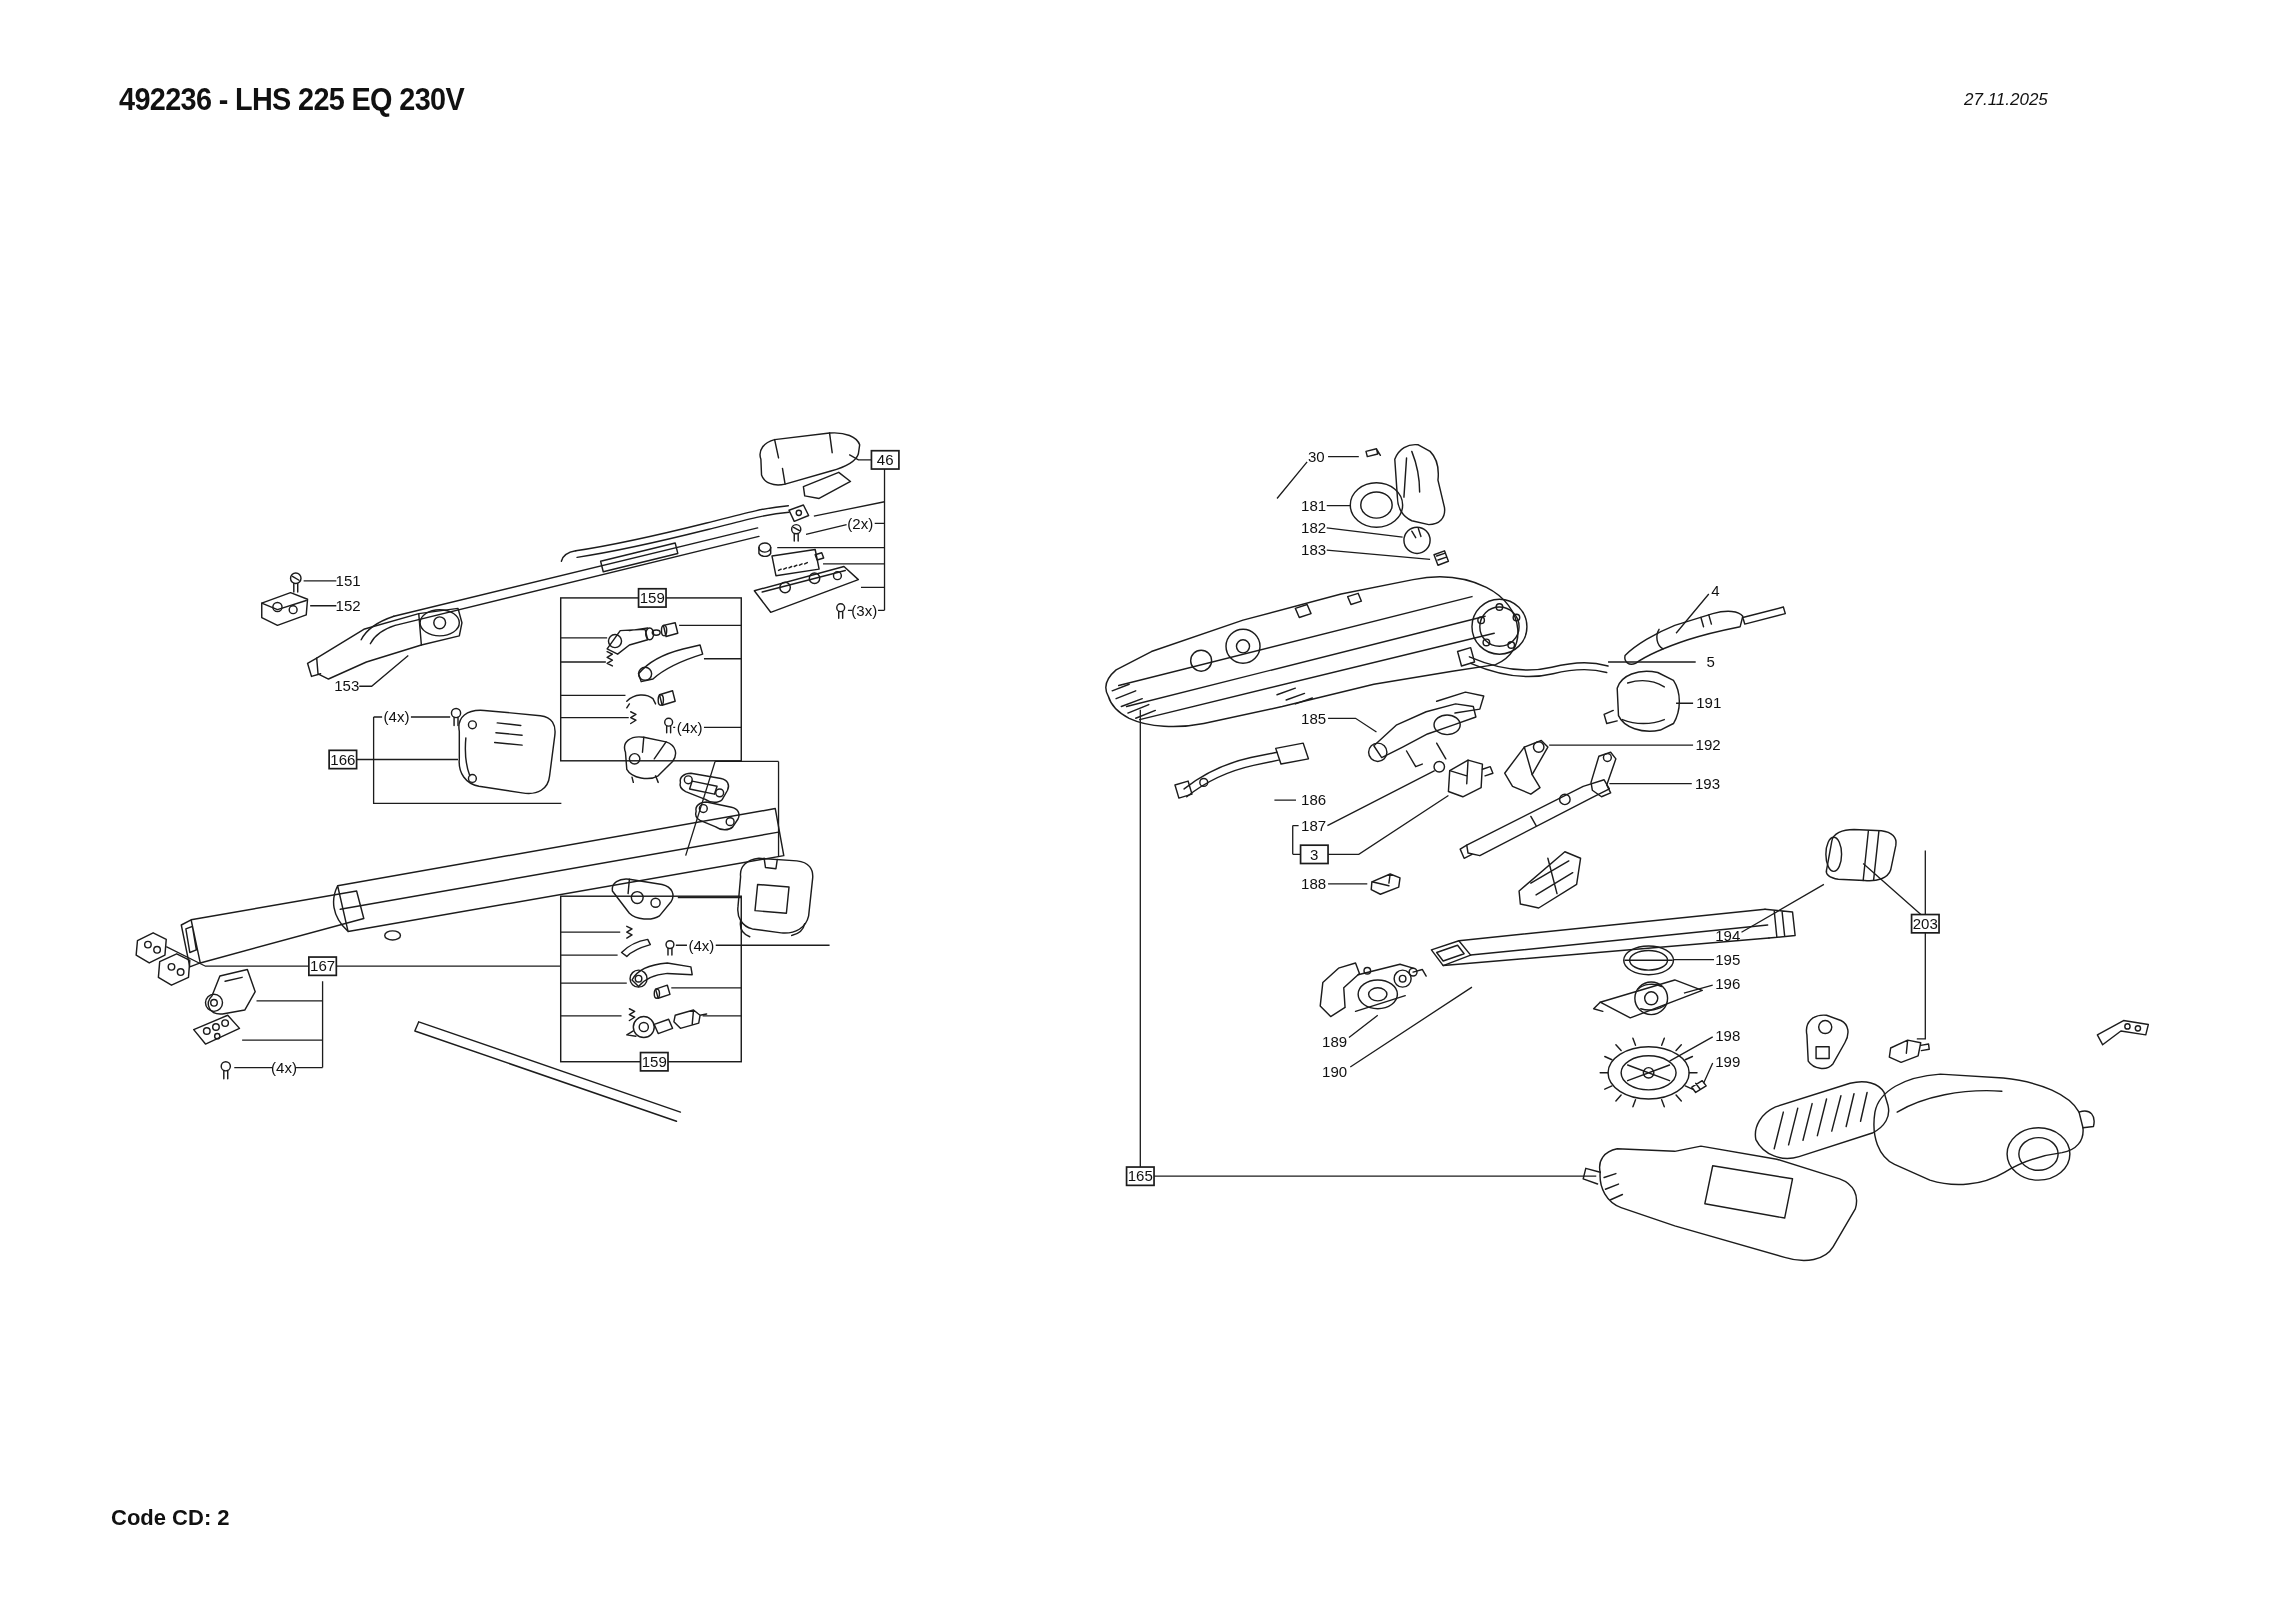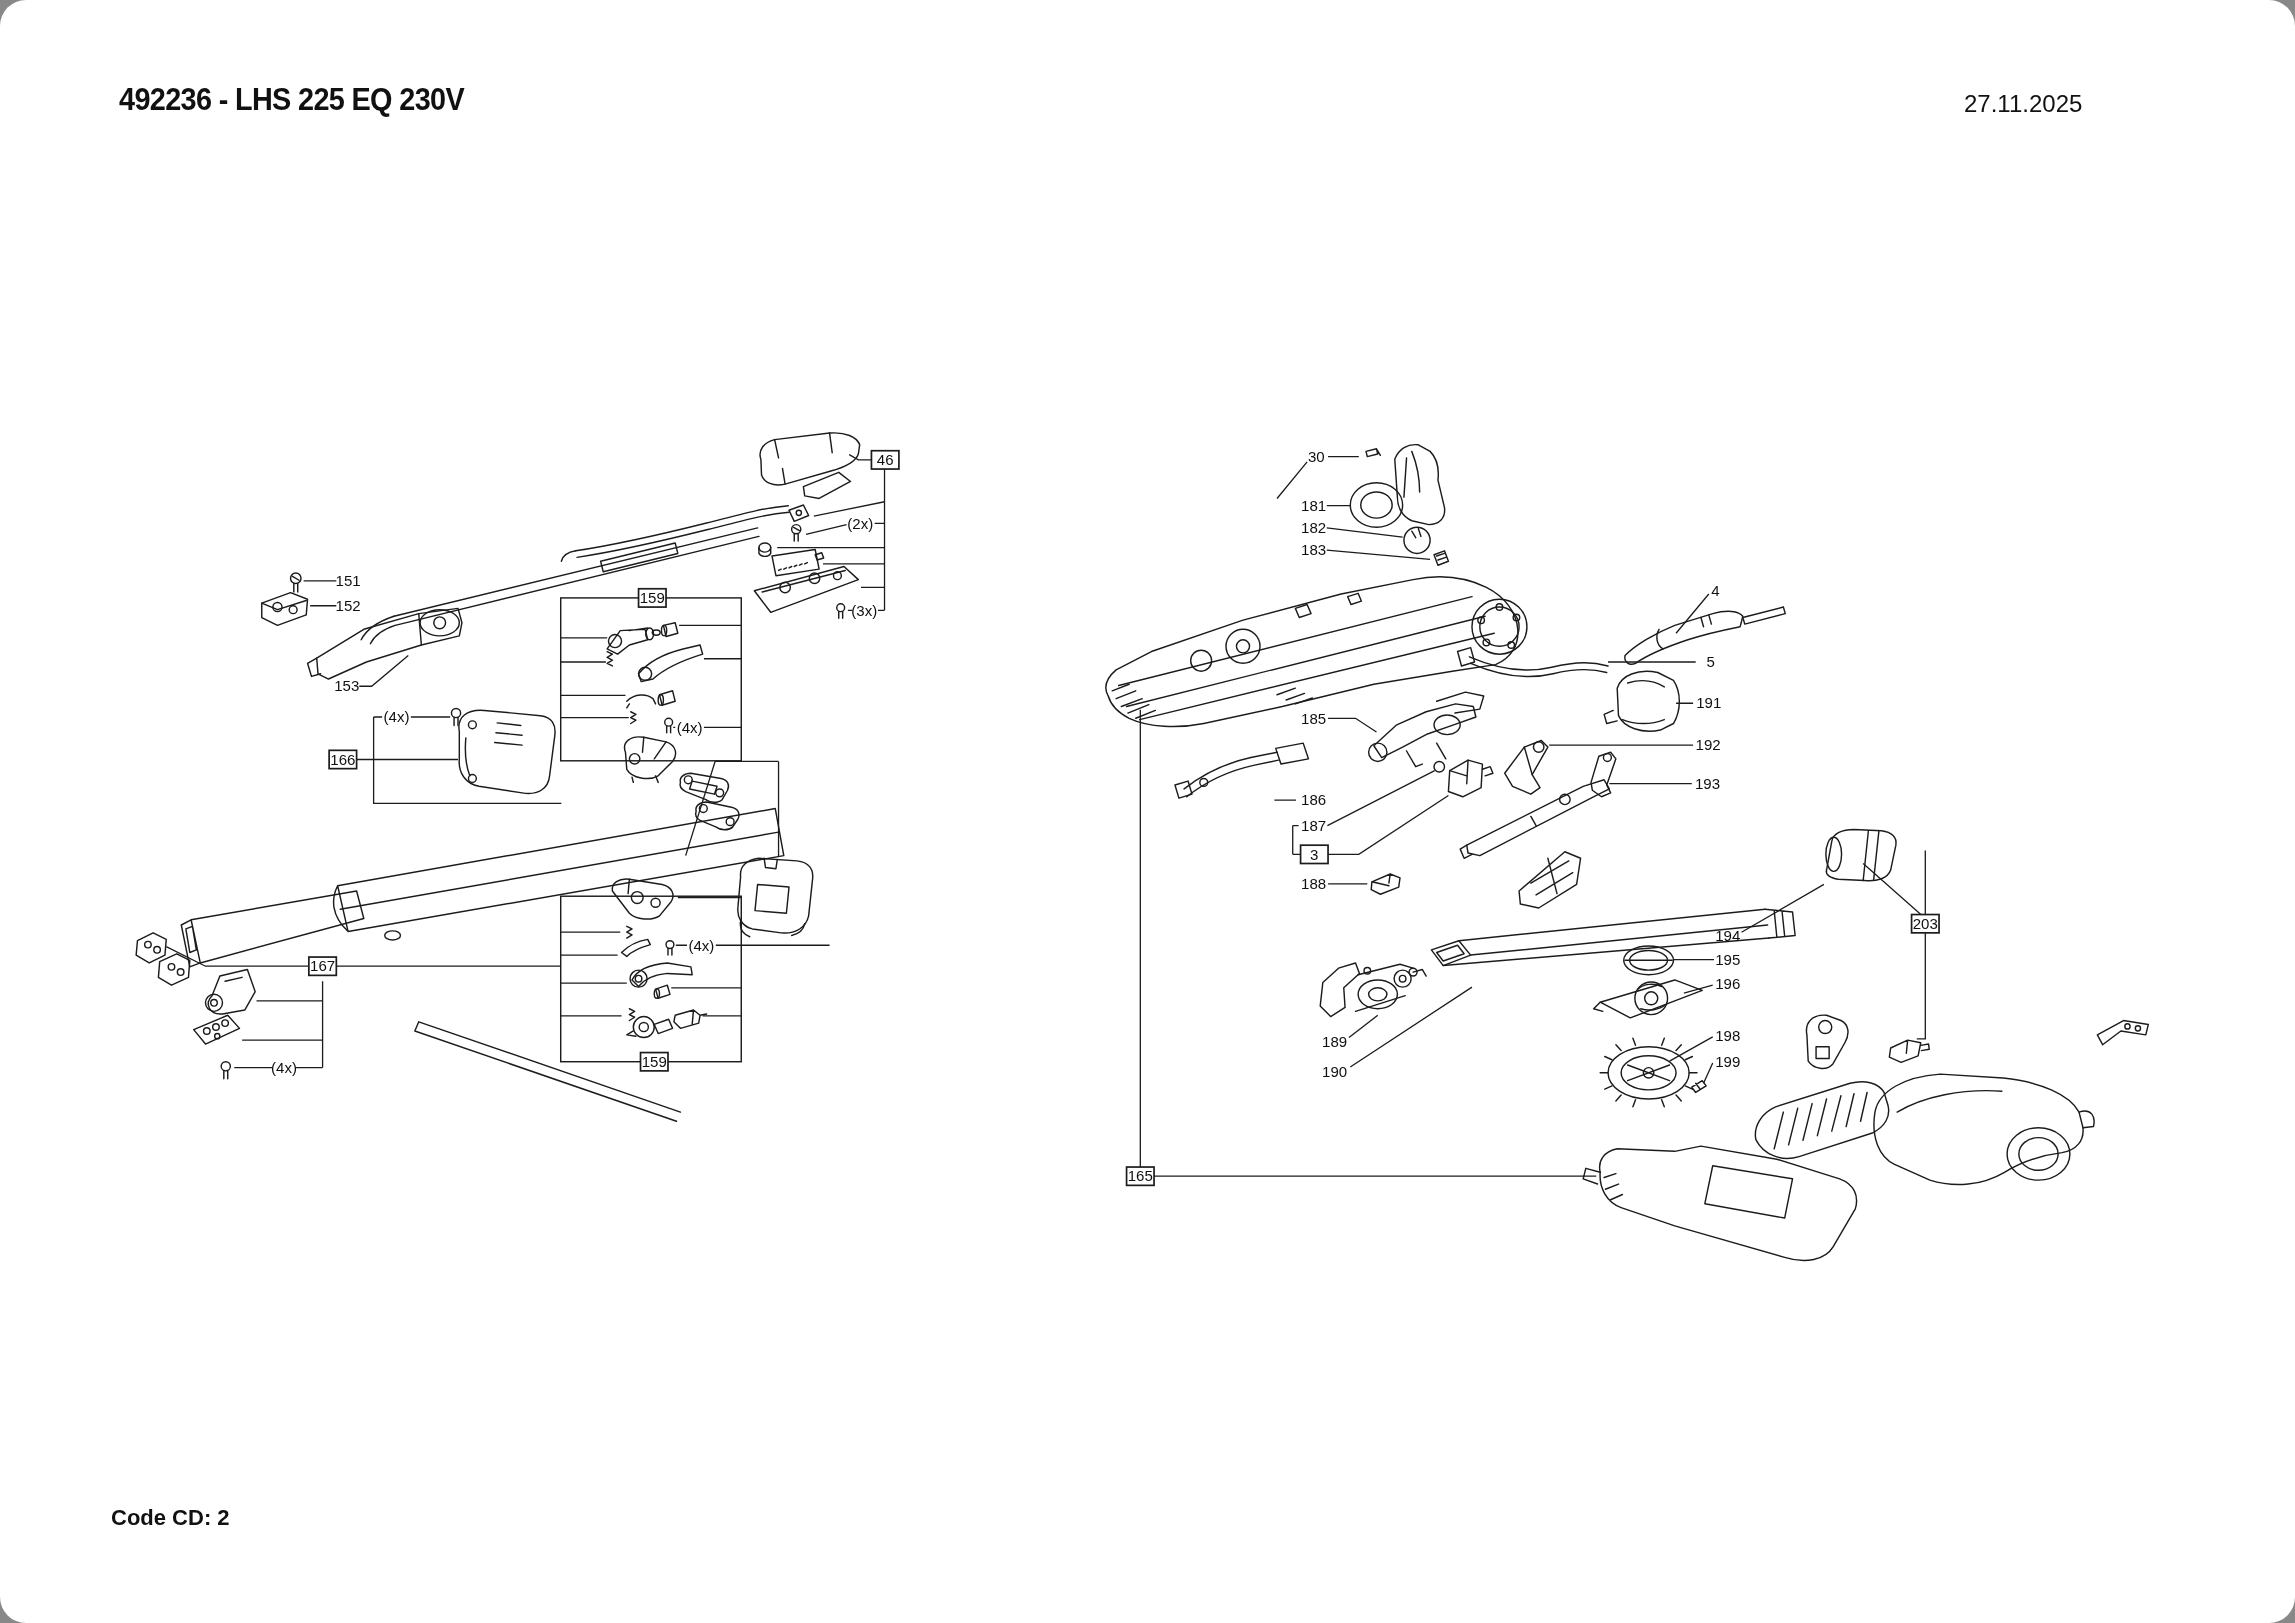--- a/index.html
+++ b/index.html
@@ -1,20 +1,20 @@
 <!DOCTYPE html>
 <html style="font-size:10.5px"><head>
 <meta charset="utf-8">
 <style>
   html,body{margin:0;padding:0;background:#888;}
   .page{position:relative;width:2295px;height:1623px;background:#ffffff;overflow:hidden;
-        font-family:"Liberation Sans", sans-serif;color:#111;border-radius:26px;}
+        font-family:"Liberation Sans", sans-serif;color:#111;}
   .title{position:absolute;left:119px;top:82px;font-size:31px;font-weight:bold;
          letter-spacing:-0.7px;transform:scaleX(.93);transform-origin:left center;white-space:nowrap;}
-  .date{position:absolute;left:1964px;top:90px;font-size:24px;white-space:nowrap;}
+  .date{position:absolute;left:1964px;top:90px;font-size:17px;white-space:nowrap;font-style:italic;}
   .code{position:absolute;left:111px;top:1505px;font-size:22px;white-space:nowrap;font-weight:bold;}
   svg{position:absolute;left:0;top:0;}
   svg .part{fill:none;stroke:#1c1c1c;stroke-width:2.2;stroke-linejoin:round;stroke-linecap:round;}
   svg .leader{fill:none;stroke:#1c1c1c;stroke-width:2;}
   svg .groupbox{fill:none;stroke:#1c1c1c;stroke-width:2.2;}
   svg text.lbl{font-family:"Liberation Sans", sans-serif;font-size:23px;fill:#111;text-anchor:middle;}
   svg rect.lblbox{fill:#ffffff;stroke:#1c1c1c;stroke-width:2.6;}
 </style>
 </head>
 <body>

